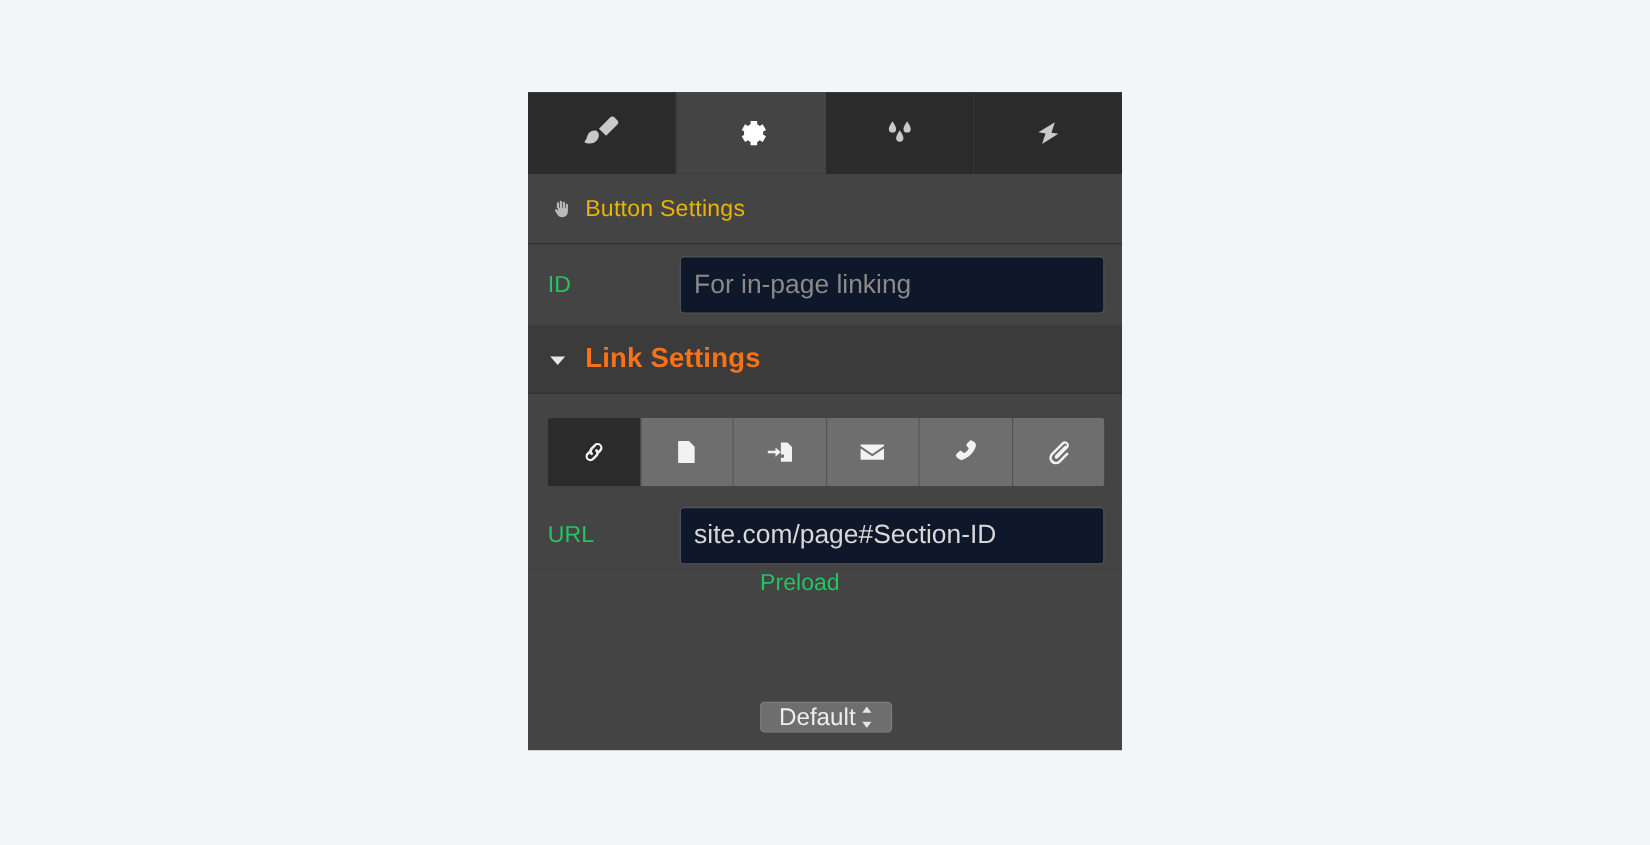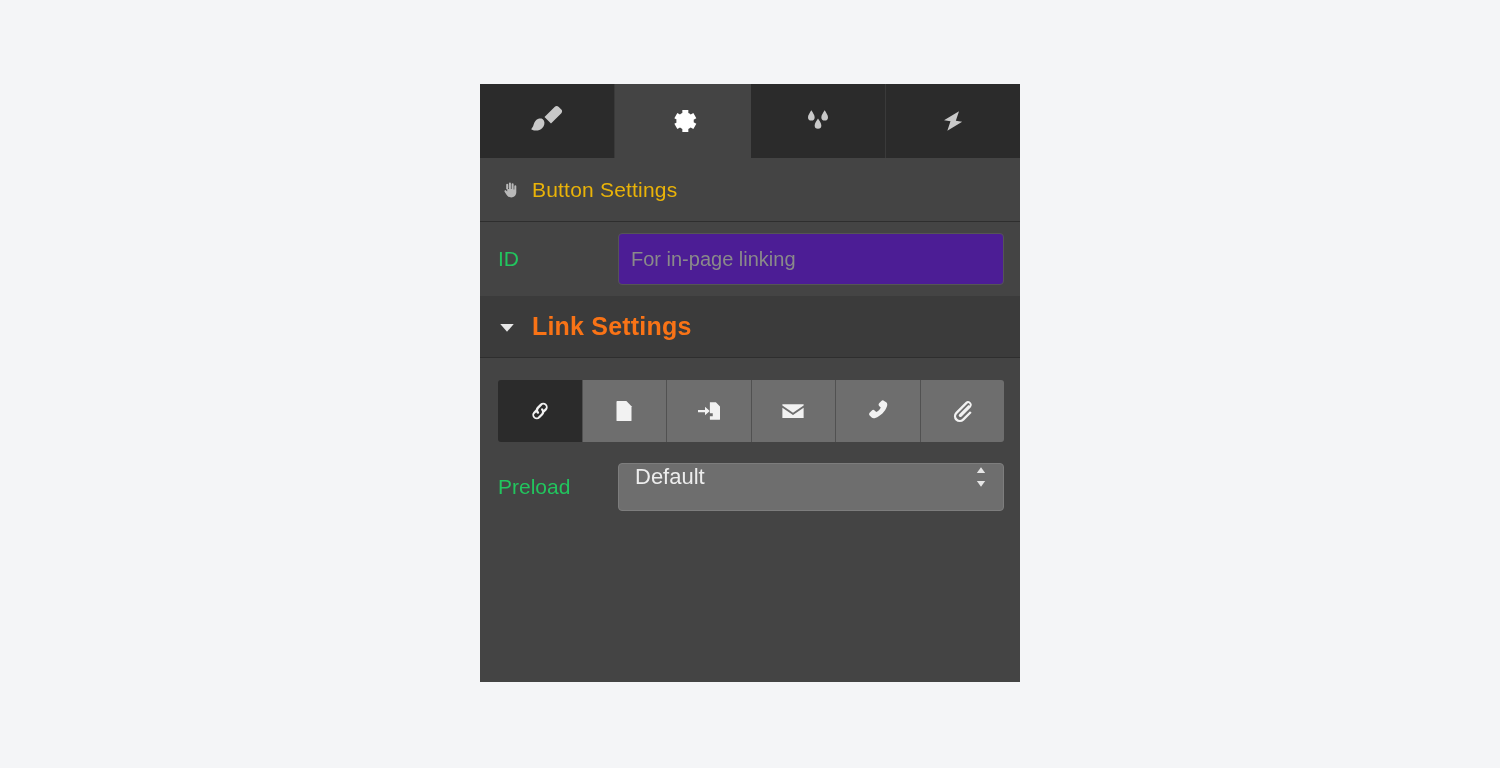--- a/index.html
+++ b/index.html
@@ -104,41 +104,41 @@
   .field-row {
     display: flex;
     align-items: center;
     padding: 0 16px 0 18px;
     box-sizing: border-box;
     background: #444444;
   }
   .row-id     { height: 74px; }
   .row-url    { height: 62px; }
   .row-check  { height: 52px; }
-  .row-preload{ height: 62px; }
+  .row-preload{ height: 62px; flex-direction: column; }
 
   .row-label {
     color: #22c55e;
     font-size: 21px;
     width: 120px;
     flex: 0 0 120px;
   }
 
   .text-input {
     flex: 1 1 auto;
     height: 52px;
-    background: #4c1d95;
+    background: #0f172a;
     border: 1px solid #555555;
     border-radius: 4px;
     box-sizing: border-box;
     display: flex;
     align-items: center;
     padding: 0 12px;
     color: #d7d7d7;
-    font-size: 20px;
+    font-size: 24px;
     cursor: text;
     overflow: hidden;
     white-space: nowrap;
   }
   .text-input.placeholder { color: #8a8a8a; }
 
   
   .linktype-wrap {
     background: #444444;
     padding: 22px 16px 14px 18px;
@@ -325,20 +325,24 @@
           <span>
             <svg width="30" height="30" viewBox="0 0 24 24">
               <path class="glyph" d="M17.2 7.1l-7.4 7.4a1.3 1.3 0 0 0 1.9 1.9l7.4-7.4a3 3 0 0 0-4.2-4.2L6.9 12.8a4.7 4.7 0 1 0 6.7 6.7l6.1-6.1-1.3-1.3-6.1 6.1a2.9 2.9 0 0 1-4.1-4.1l8-8a1.2 1.2 0 0 1 1.7 1.7l-.7-.7z"></path>
             </svg>
           </span>
         </div>
 
       </div>
     </div>
 
+    <div class="field-row row-url">
+      <span class="row-label">URL</span>
+      <div class="text-input">site.com/page#Section-ID</div>
+    </div>
 
 
     <div class="field-row row-preload">
       <span class="row-label">Preload</span>
       <div class="select-box">
         <span class="select-value">Default</span>
         <span class="select-arrows">
           <svg width="20" height="26" viewBox="0 0 12 20">
             <path fill="#e6e6e6" d="M6 2.5l3.2 4.4H2.8L6 2.5z"></path>
             <path fill="#e6e6e6" d="M6 17.5L2.8 13.1h6.4L6 17.5z"></path>

